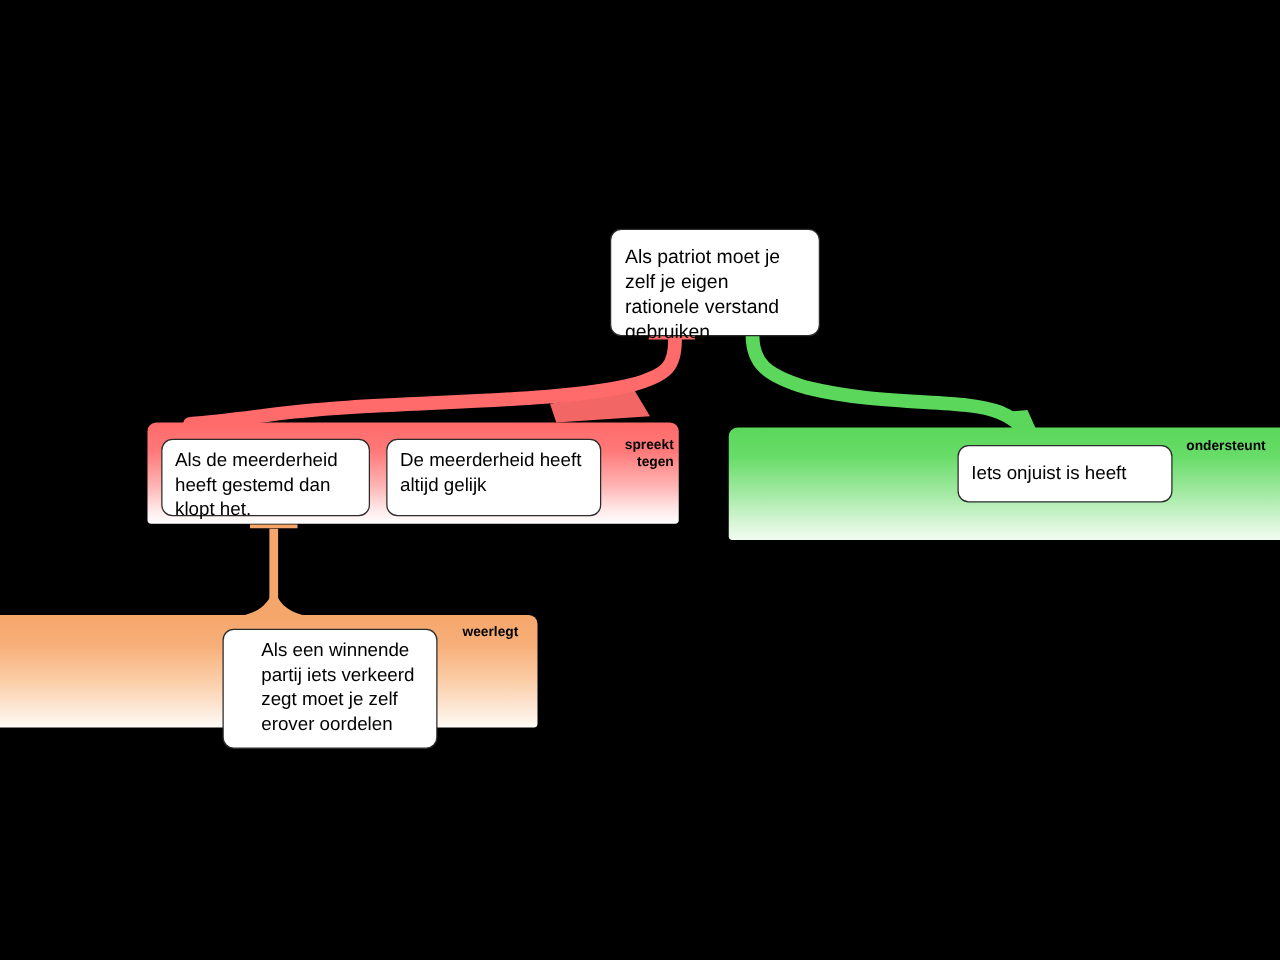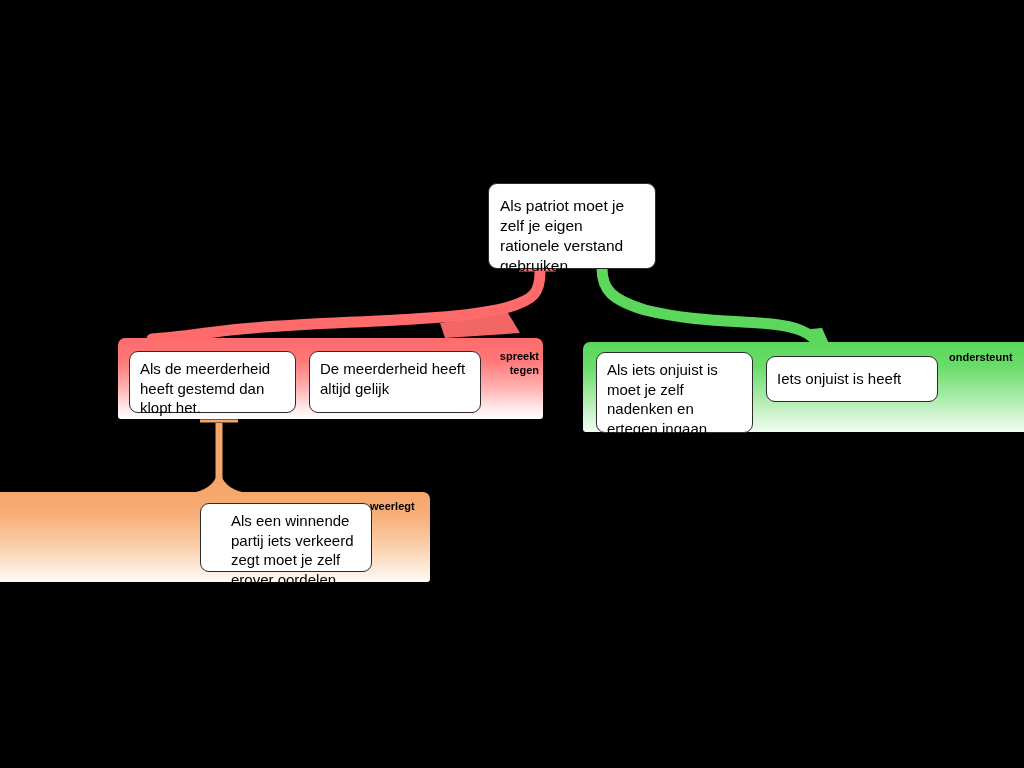--- a/index.html
+++ b/index.html
@@ -116,20 +116,19 @@
 
   <div class="claim-node" style="left:488px; top:183px; width:168px; height:86px;">Als patriot moet je zelf je eigen rationele verstand gebruiken</div>
 
   <div class="group group-red" style="left:118px; top:338px; width:425px; height:81px;"></div>
   <div class="group-label" style="left:489px; top:349px; width:50px;text-align:right;">spreekt tegen</div>
   <div class="stmt" style="left:129px; top:351px; width:167px; height:62px;">Als de meerderheid heeft gestemd dan klopt het.</div>
   <div class="stmt" style="left:309px; top:351px; width:172px; height:62px;">De meerderheid heeft altijd gelijk</div>
 
   <div class="group group-green-bg" style="left:583px; top:342px; width:441px; height:90px; border-radius:7px 0 0 3px;"></div>
   <div class="group-label" style="left:949px; top:350px; width:72px; text-align:left;">ondersteunt</div>
-  <div class="stmt" style="left:596px; top:352px; width:157px; height:81px;">Als iets onjuist is moet je zelf nadenken en ertegen ingaan</div>
   <div class="stmt" style="left:766px; top:356px; width:172px; height:46px; display:flex; align-items:center;">Iets onjuist is heeft</div>
 
   <div class="group group-orange" style="left:0px; top:492px; width:430px; height:90px; border-radius:0 7px 3px 0;"></div>
   <div class="group-label" style="left:370px; top:499px; width:58px; text-align:left;">weerlegt</div>
-  <div class="stmt" style="left:200px; top:503px; width:172px; height:69px;padding-left:30px;">Als een winnende partij iets verkeerd zegt moet je zelf erover oordelen</div>
+  <div class="stmt" style="left:178px; top:503px; width:172px; height:96px;padding-left:30px;">Als een winnende partij iets verkeerd zegt moet je zelf erover oordelen</div>
 
 </div>
 
 </body></html>

